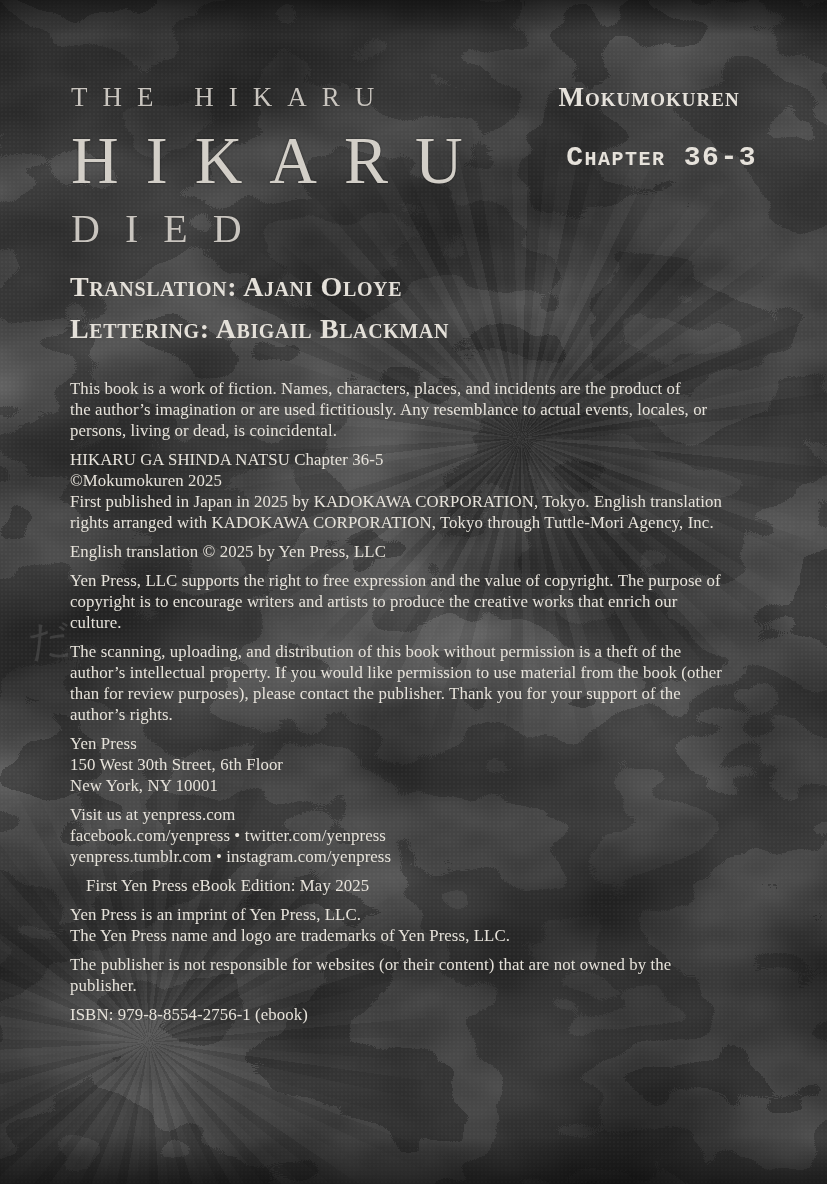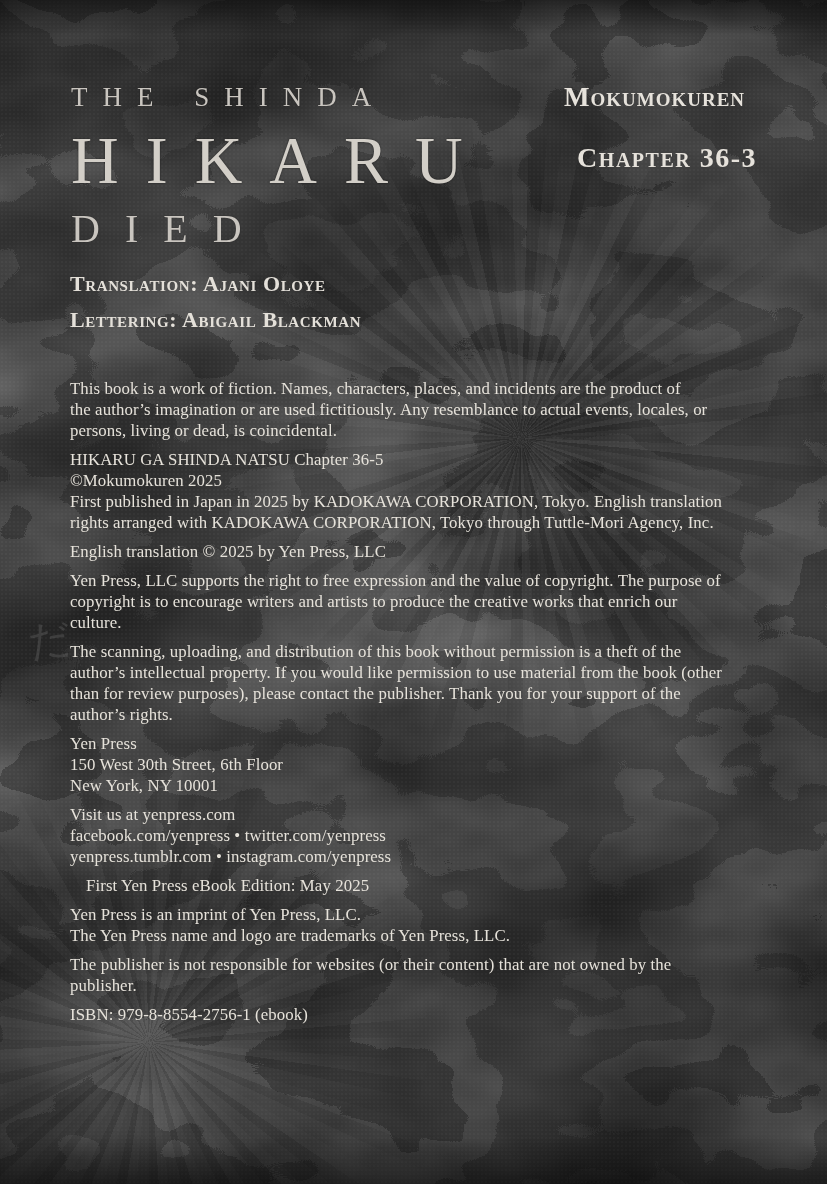--- a/index.html
+++ b/index.html
@@ -77,32 +77,32 @@
     text-align: center; color: #e6e2db;
   }
   .author-name {
     font-family: "Liberation Serif", serif;
     font-variant: small-caps;
     font-weight: 700;
     font-size: 27px; letter-spacing: 1px; line-height: 1;
   }
   .chapter-label {
     margin-top: 33px;
-    font-family: Liberation Serif, serif;
+    font-family: Liberation Mono, monospace;
     font-variant: small-caps;
     font-weight: 700;
     font-size: 28px; letter-spacing: 1.5px; line-height: 1; margin-left: 25px;
   }
 
   
   .credits { position: absolute; left: 70px; top: 273px; color: #e4e0d9; }
   .credit-line {
     font-variant: small-caps;
     font-weight: 700;
-    font-size: 22px; letter-spacing: 0.6px; line-height: 1;
+    font-size: 28px; letter-spacing: 0.6px; line-height: 1;
     margin-bottom: 14px;
     white-space: nowrap;
   }
 
   
   .colophon {
     position: absolute; left: 70px; top: 378px; width: 710px;
     color: #e6e2da;
     font-size: 16.8px;
     font-weight: 400;
@@ -133,21 +133,21 @@
       <rect x="0" y="0" width="827" height="1184" filter="url(#marble)"></rect>
     </svg>
     <div class="bg-layer bg-burst"></div>
     <div class="bg-layer bg-burst2"></div>
     <div class="bg-layer bg-halftone"></div>
     <div class="bg-layer bg-vignette"></div>
     <div class="bg-kana">だ</div>
   </div>
 
   <div class="title-block">
-    <div class="title-line1">THE SHINDA</div>
+    <div class="title-line1">THE HIKARU</div>
     <div class="title-line2">HIKARU</div>
     <div class="title-line3">DIED</div>
   </div>
 
   <div class="header-right">
     <div class="author-name">Mokumokuren</div>
     <div class="chapter-label">Chapter 36-3</div>
   </div>
 
   <div class="credits">

